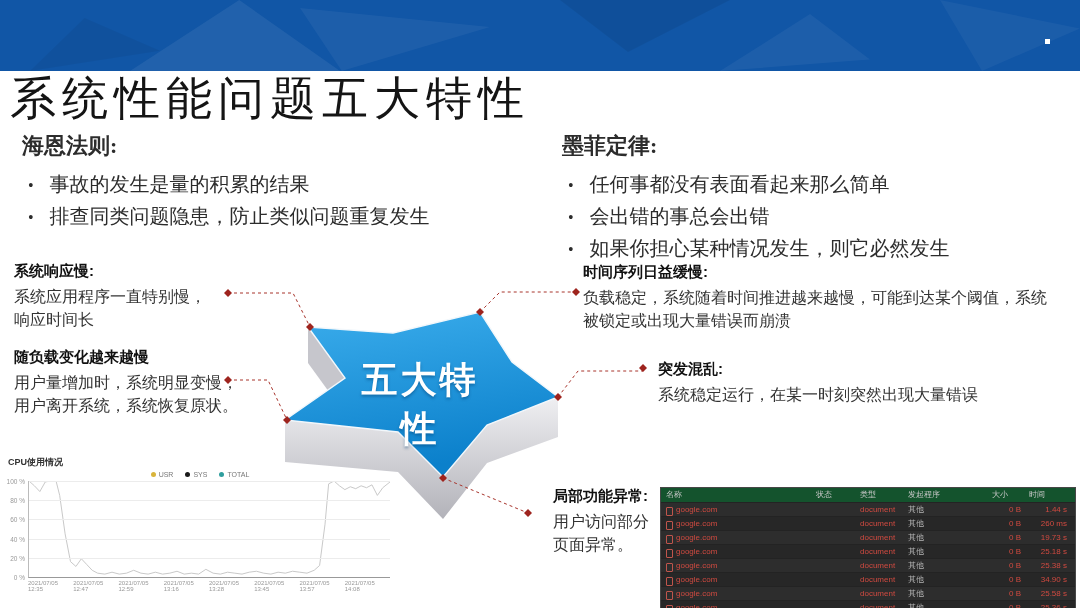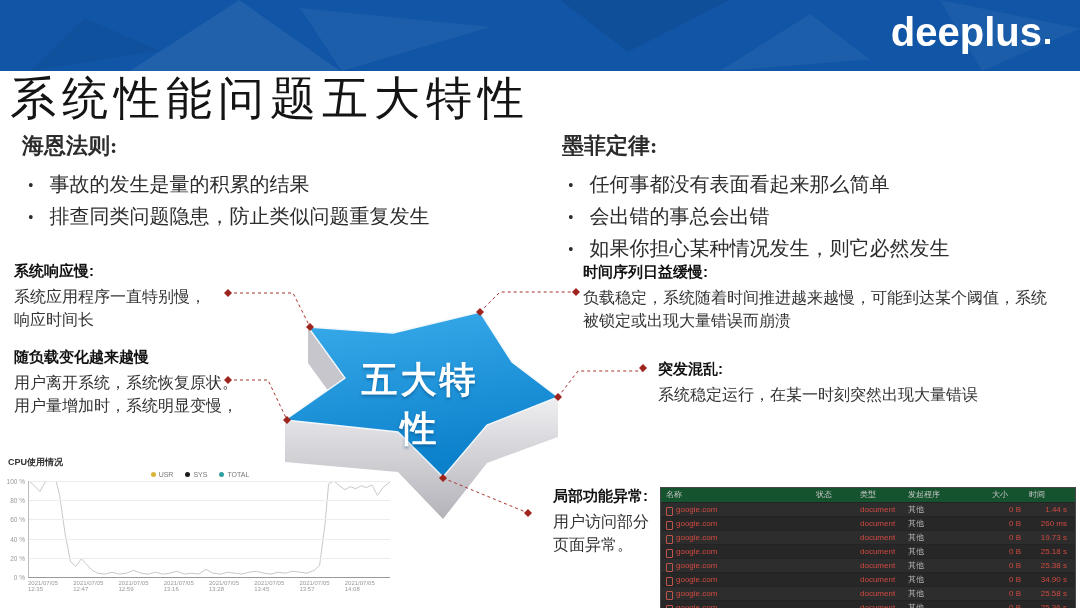--- a/index.html
+++ b/index.html
@@ -88,21 +88,21 @@
 
 <div class="slide">
 
   <div class="band">
     <div class="poly p1"></div>
     <div class="poly p2"></div>
     <div class="poly p3"></div>
     <div class="poly p4"></div>
     <div class="poly p5"></div>
     <div class="poly p6"></div>
-    <div class="logo"><span>deeplus</span><span class="logo-dot"></span></div>
+    <div class="logo"><span class="logo-dot"></span></div>
   </div>
 
   <div class="page-title">系统性能问题五大特性</div>
 
   <div class="law law-right">
     <div class="law-title">墨菲定律:</div>
     <ul>
       <li>任何事都没有表面看起来那么简单</li>
       <li>会出错的事总会出错</li>
       <li>如果你担心某种情况发生，则它必然发生</li>
@@ -116,22 +116,22 @@
     </ul>
   </div>
 
   <div class="feature f1">
     <div class="f-title">系统响应慢:</div>
     <div class="f-line">系统应用程序一直特别慢，</div>
     <div class="f-line">响应时间长</div>
   </div>
   <div class="feature f2">
     <div class="f-title">随负载变化越来越慢</div>
+    <div class="f-line">用户量增加时，系统明显变慢，</div>
     <div class="f-line">用户离开系统，系统恢复原状。</div>
-    <div class="f-line">用户量增加时，系统明显变慢，</div>
   </div>
   <div class="feature f3">
     <div class="f-title">时间序列日益缓慢:</div>
     <div class="f-line">负载稳定，系统随着时间推进越来越慢，可能到达某个阈值，系统</div>
     <div class="f-line">被锁定或出现大量错误而崩溃</div>
   </div>
   <div class="feature f4">
     <div class="f-title">突发混乱:</div>
     <div class="f-line">系统稳定运行，在某一时刻突然出现大量错误</div>
   </div>

